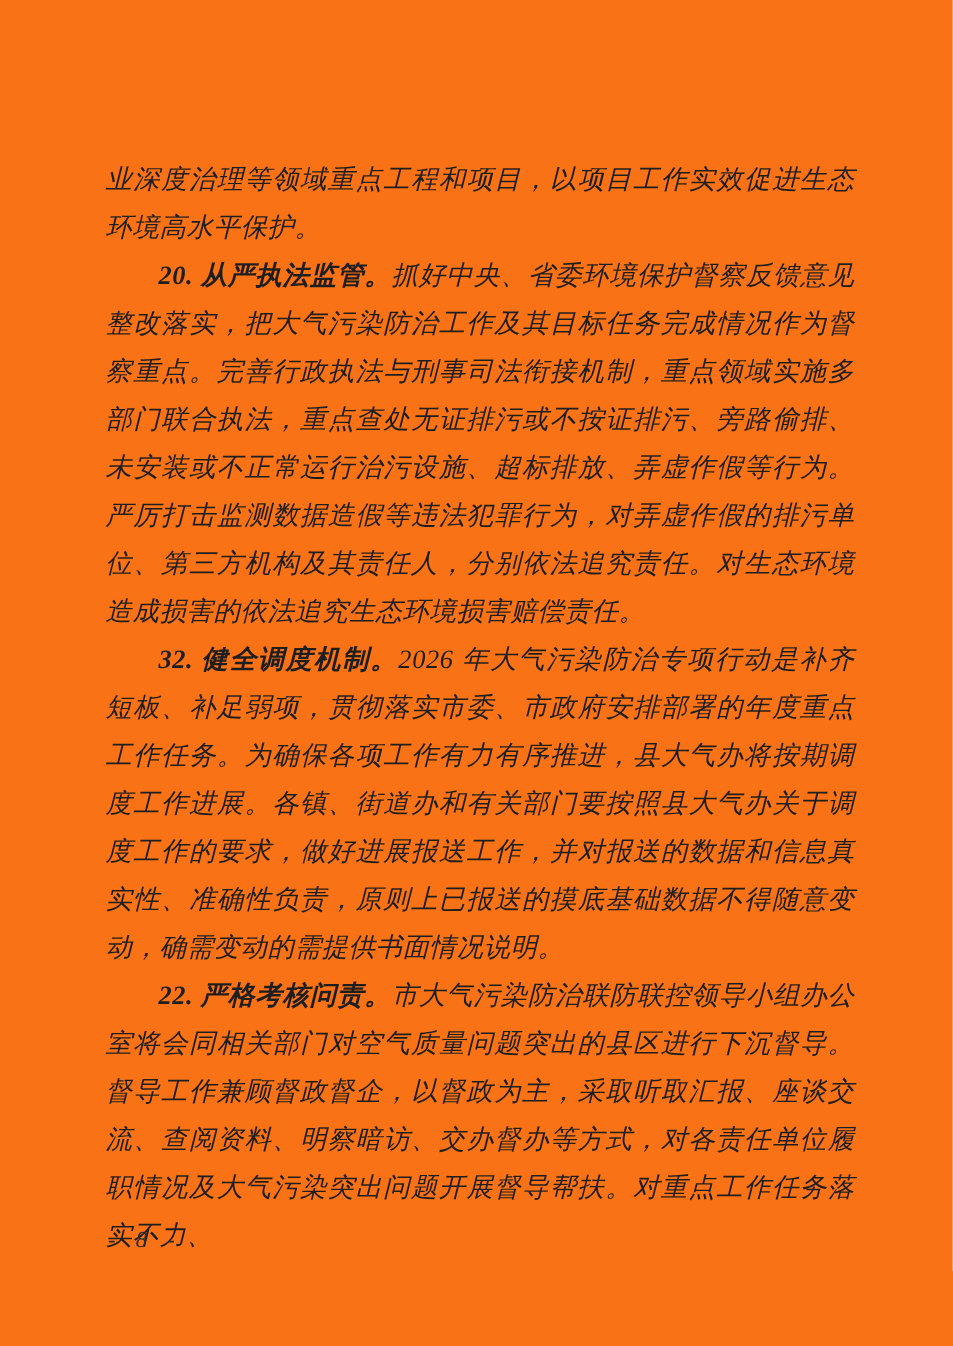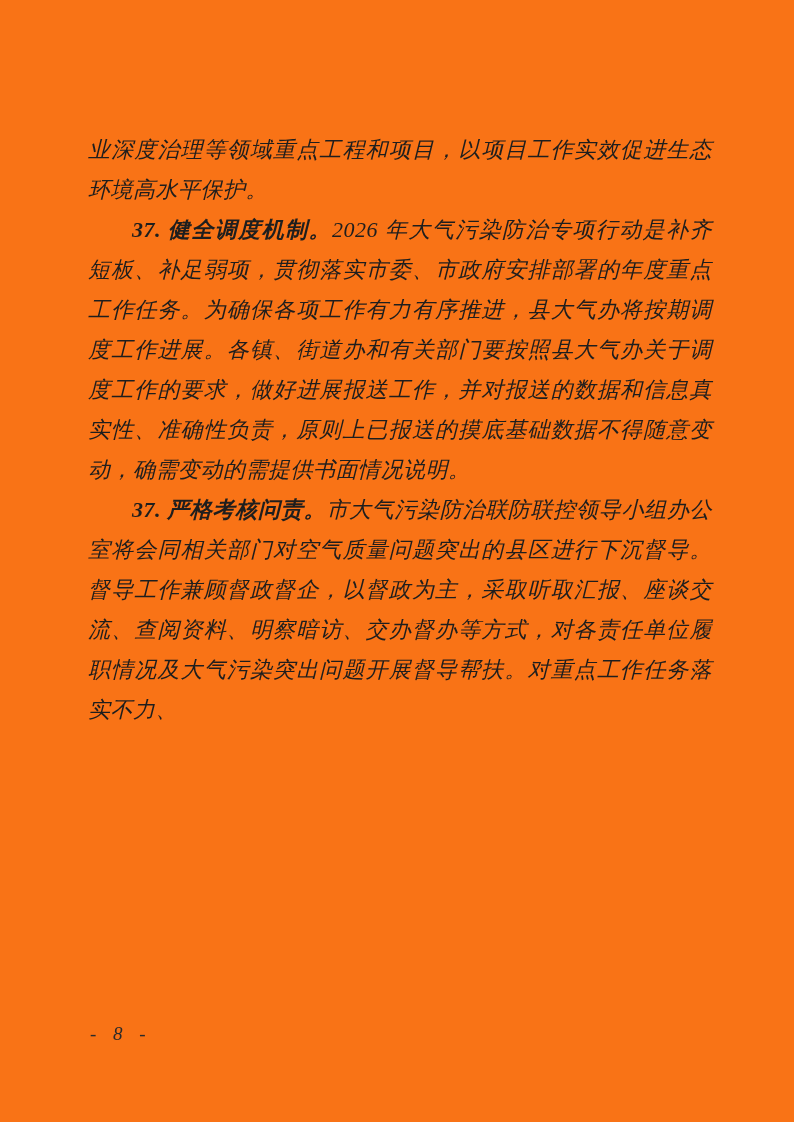--- a/index.html
+++ b/index.html
@@ -47,17 +47,18 @@
     letter-spacing: 6px;
     color: #2a2a2a;
   }
 </style>
 </head>
 <body>
 
 <div class="page">
   <div class="text-block">
     <p class="para continuation"><span>业深度治理等领域重点工程和项目，以项目工作实效促进生态环境高水平保护。</span></p>
-    <p class="para"><span class="lead">37. 健全调度机制。</span><span>2026 年大气污染防治专项行动是补齐短板、补足弱项，贯彻落实市委、市政府安排部署的年度重点工作任务。为确保各项工作有力有序推进，县大气办将按期调度工作进展。各镇、街道办和有关部门要按照县大气办关于调度工作的要求，做好进展报送工作，并对报送的数据和信息真实性、准确性负责，原则上已报送的摸底基础数据不得随意变动，确需变动的需提供书面情况说明。</span></p>
-    <p class="para"><span class="lead">37. 严格考核问责。</span><span>市大气污染防治联防联控领导小组办公室将会同相关部门对空气质量问题突出的县区进行下沉督导。督导工作兼顾督政督企，以督政为主，采取听取汇报、座谈交流、查阅资料、明察暗访、交办督办等方式，对各责任单位履职情况及大气污染突出问题开展督导帮扶。对重点工作任务落实不力、</span></p>
+    <p class="para"><span class="lead">20. 从严执法监管。</span><span>抓好中央、省委环境保护督察反馈意见整改落实，把大气污染防治工作及其目标任务完成情况作为督察重点。完善行政执法与刑事司法衔接机制，重点领域实施多部门联合执法，重点查处无证排污或不按证排污、旁路偷排、未安装或不正常运行治污设施、超标排放、弄虚作假等行为。严厉打击监测数据造假等违法犯罪行为，对弄虚作假的排污单位、第三方机构及其责任人，分别依法追究责任。对生态环境造成损害的依法追究生态环境损害赔偿责任。</span></p>
+    <p class="para"><span class="lead">32. 健全调度机制。</span><span>2026 年大气污染防治专项行动是补齐短板、补足弱项，贯彻落实市委、市政府安排部署的年度重点工作任务。为确保各项工作有力有序推进，县大气办将按期调度工作进展。各镇、街道办和有关部门要按照县大气办关于调度工作的要求，做好进展报送工作，并对报送的数据和信息真实性、准确性负责，原则上已报送的摸底基础数据不得随意变动，确需变动的需提供书面情况说明。</span></p>
+    <p class="para"><span class="lead">22. 严格考核问责。</span><span>市大气污染防治联防联控领导小组办公室将会同相关部门对空气质量问题突出的县区进行下沉督导。督导工作兼顾督政督企，以督政为主，采取听取汇报、座谈交流、查阅资料、明察暗访、交办督办等方式，对各责任单位履职情况及大气污染突出问题开展督导帮扶。对重点工作任务落实不力、</span></p>
   </div>
   <div class="page-footer">- 8 -</div>
 </div>
 
 </body></html>

